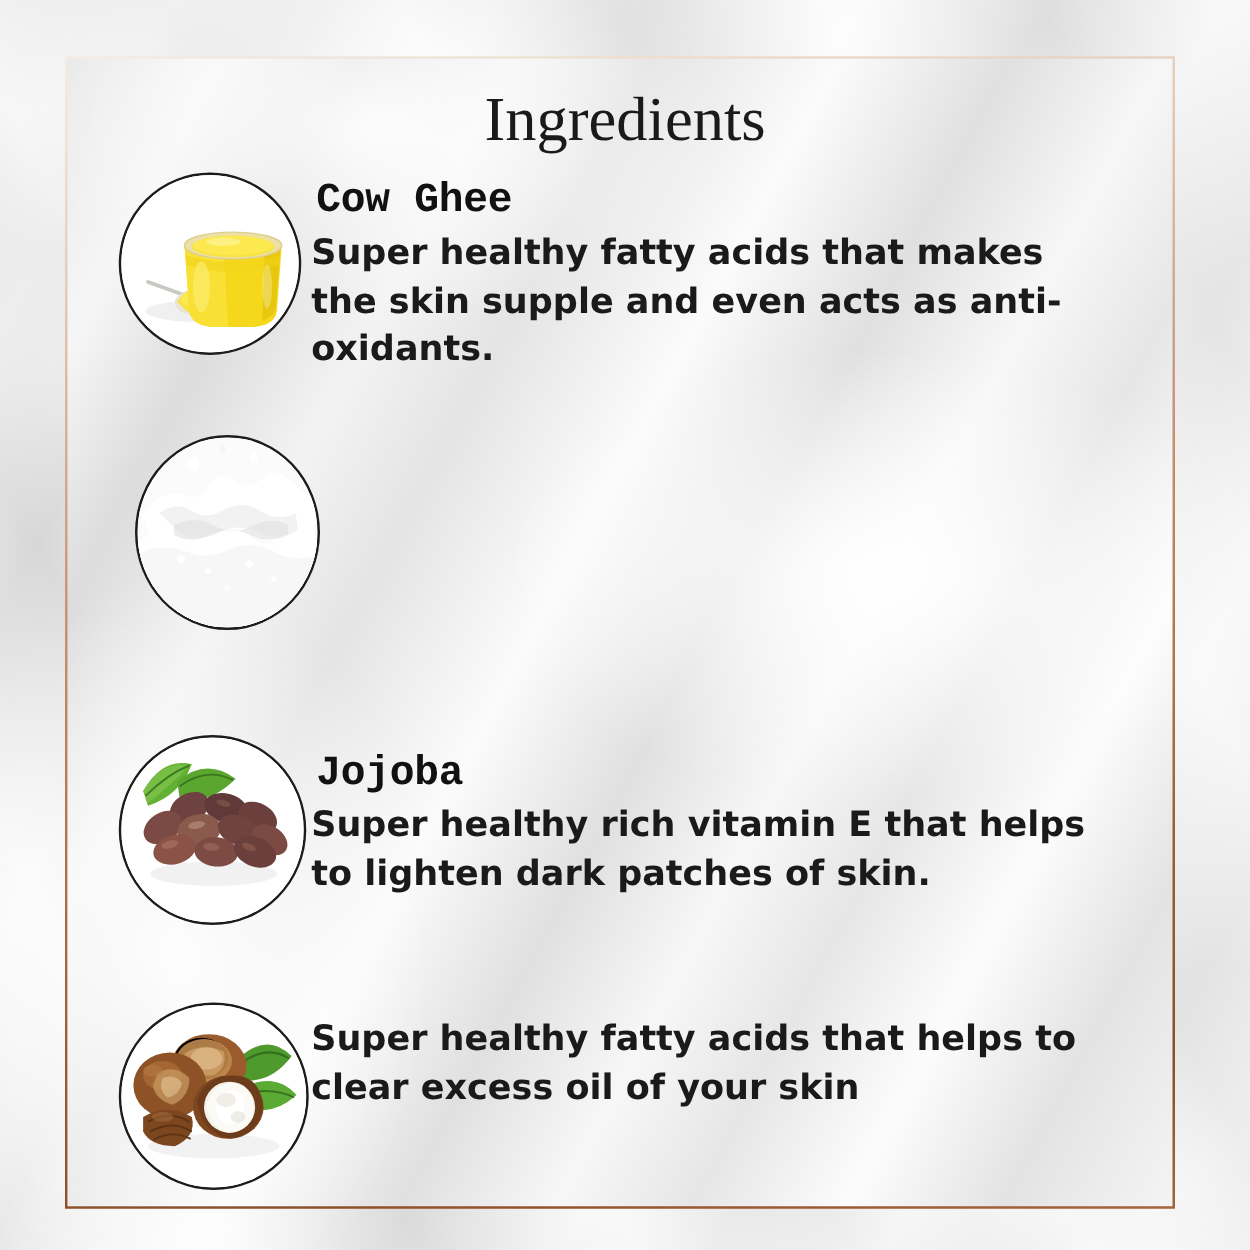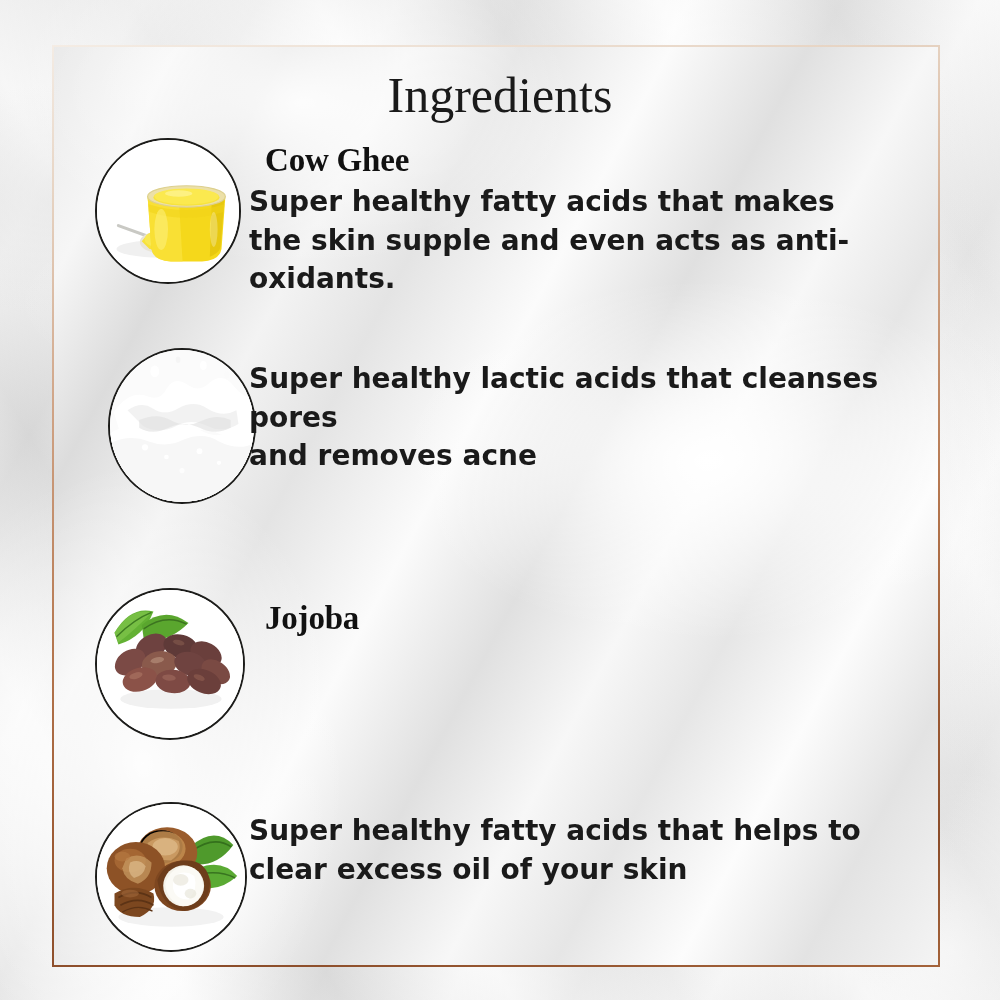--- a/index.html
+++ b/index.html
@@ -148,23 +148,23 @@
   .ing-text {
     position: absolute;
     left: 249px;
     width: 680px;
   }
   .ing-name {
     font-size: 33px;
     font-weight: bold;
     color: #111111;
     line-height: 1.0;
-    margin: 0 0 6px 16px;
+    margin: 0 0 6px 4px;
     letter-spacing: -0.2px;
-    font-family: Liberation Serif, serif;
+    font-family: Liberation Mono, monospace;
   }
   .ing-desc {
     font-size: 28px;
     font-weight: 700;
     color: #1a1a1a;
     line-height: 1.38;
     margin: 0;
     white-space: pre-line;
     font-family: "DejaVu Sans", "Liberation Sans", sans-serif;
   }
@@ -260,22 +260,20 @@
           <ellipse cx="70" cy="10" rx="2.4" ry="3.2" fill="#f5f5f5"></ellipse>
 
           <circle cx="36" cy="100" r="3.2" fill="#ffffff"></circle>
           <circle cx="58" cy="110" r="2.4" fill="#ffffff"></circle>
           <circle cx="92" cy="104" r="3.0" fill="#ffffff"></circle>
           <circle cx="112" cy="116" r="2.2" fill="#ffffff"></circle>
           <circle cx="74" cy="124" r="2.6" fill="#fdfdfd"></circle>
         </svg>
       </div>
       <div class="ing-text">
-        <div class="ing-desc">Super healthy lactic acids that cleanses pores
-and removes acne</div>
       </div>
     </div>
 
     <div class="ing-row" id="row-2">
       <div class="ing-circle">
         <svg class="ing-art" viewBox="0 0 150 152">
           <rect x="0" y="0" width="150" height="152" fill="#ffffff"></rect>
           <ellipse cx="76" cy="112" rx="52" ry="10" fill="#f1f1f1"></ellipse>
 
           <path d="M18 44 Q34 16 58 22 Q48 48 22 56 Z" fill="#63b134"></path>
@@ -299,20 +297,22 @@
 
           <ellipse cx="40" cy="88" rx="7" ry="3.2" fill="#b07a68" opacity="0.55" transform="rotate(-16 40 88)"></ellipse>
           <ellipse cx="74" cy="90" rx="7" ry="3.2" fill="#a87264" opacity="0.5" transform="rotate(6 74 90)"></ellipse>
           <ellipse cx="62" cy="72" rx="7" ry="3.0" fill="#c09a85" opacity="0.55" transform="rotate(-10 62 72)"></ellipse>
           <ellipse cx="105" cy="90" rx="6" ry="2.8" fill="#9a6555" opacity="0.5" transform="rotate(22 105 90)"></ellipse>
           <ellipse cx="84" cy="54" rx="6" ry="2.6" fill="#8e6152" opacity="0.5" transform="rotate(14 84 54)"></ellipse>
         </svg>
       </div>
       <div class="ing-text">
         <div class="ing-name">Jojoba</div>
+        <div class="ing-desc">Super healthy rich vitamin E that helps
+to lighten dark patches of skin.</div>
       </div>
     </div>
 
     <div class="ing-row" id="row-3">
       <div class="ing-circle">
         <svg class="ing-art" viewBox="0 0 152 150">
           <rect x="0" y="0" width="152" height="150" fill="#ffffff"></rect>
           <ellipse cx="76" cy="116" rx="54" ry="10" fill="#f2f2f2"></ellipse>
 
           <path d="M96 44 Q120 22 140 42 Q124 64 100 62 Z" fill="#4f9a2c"></path>

